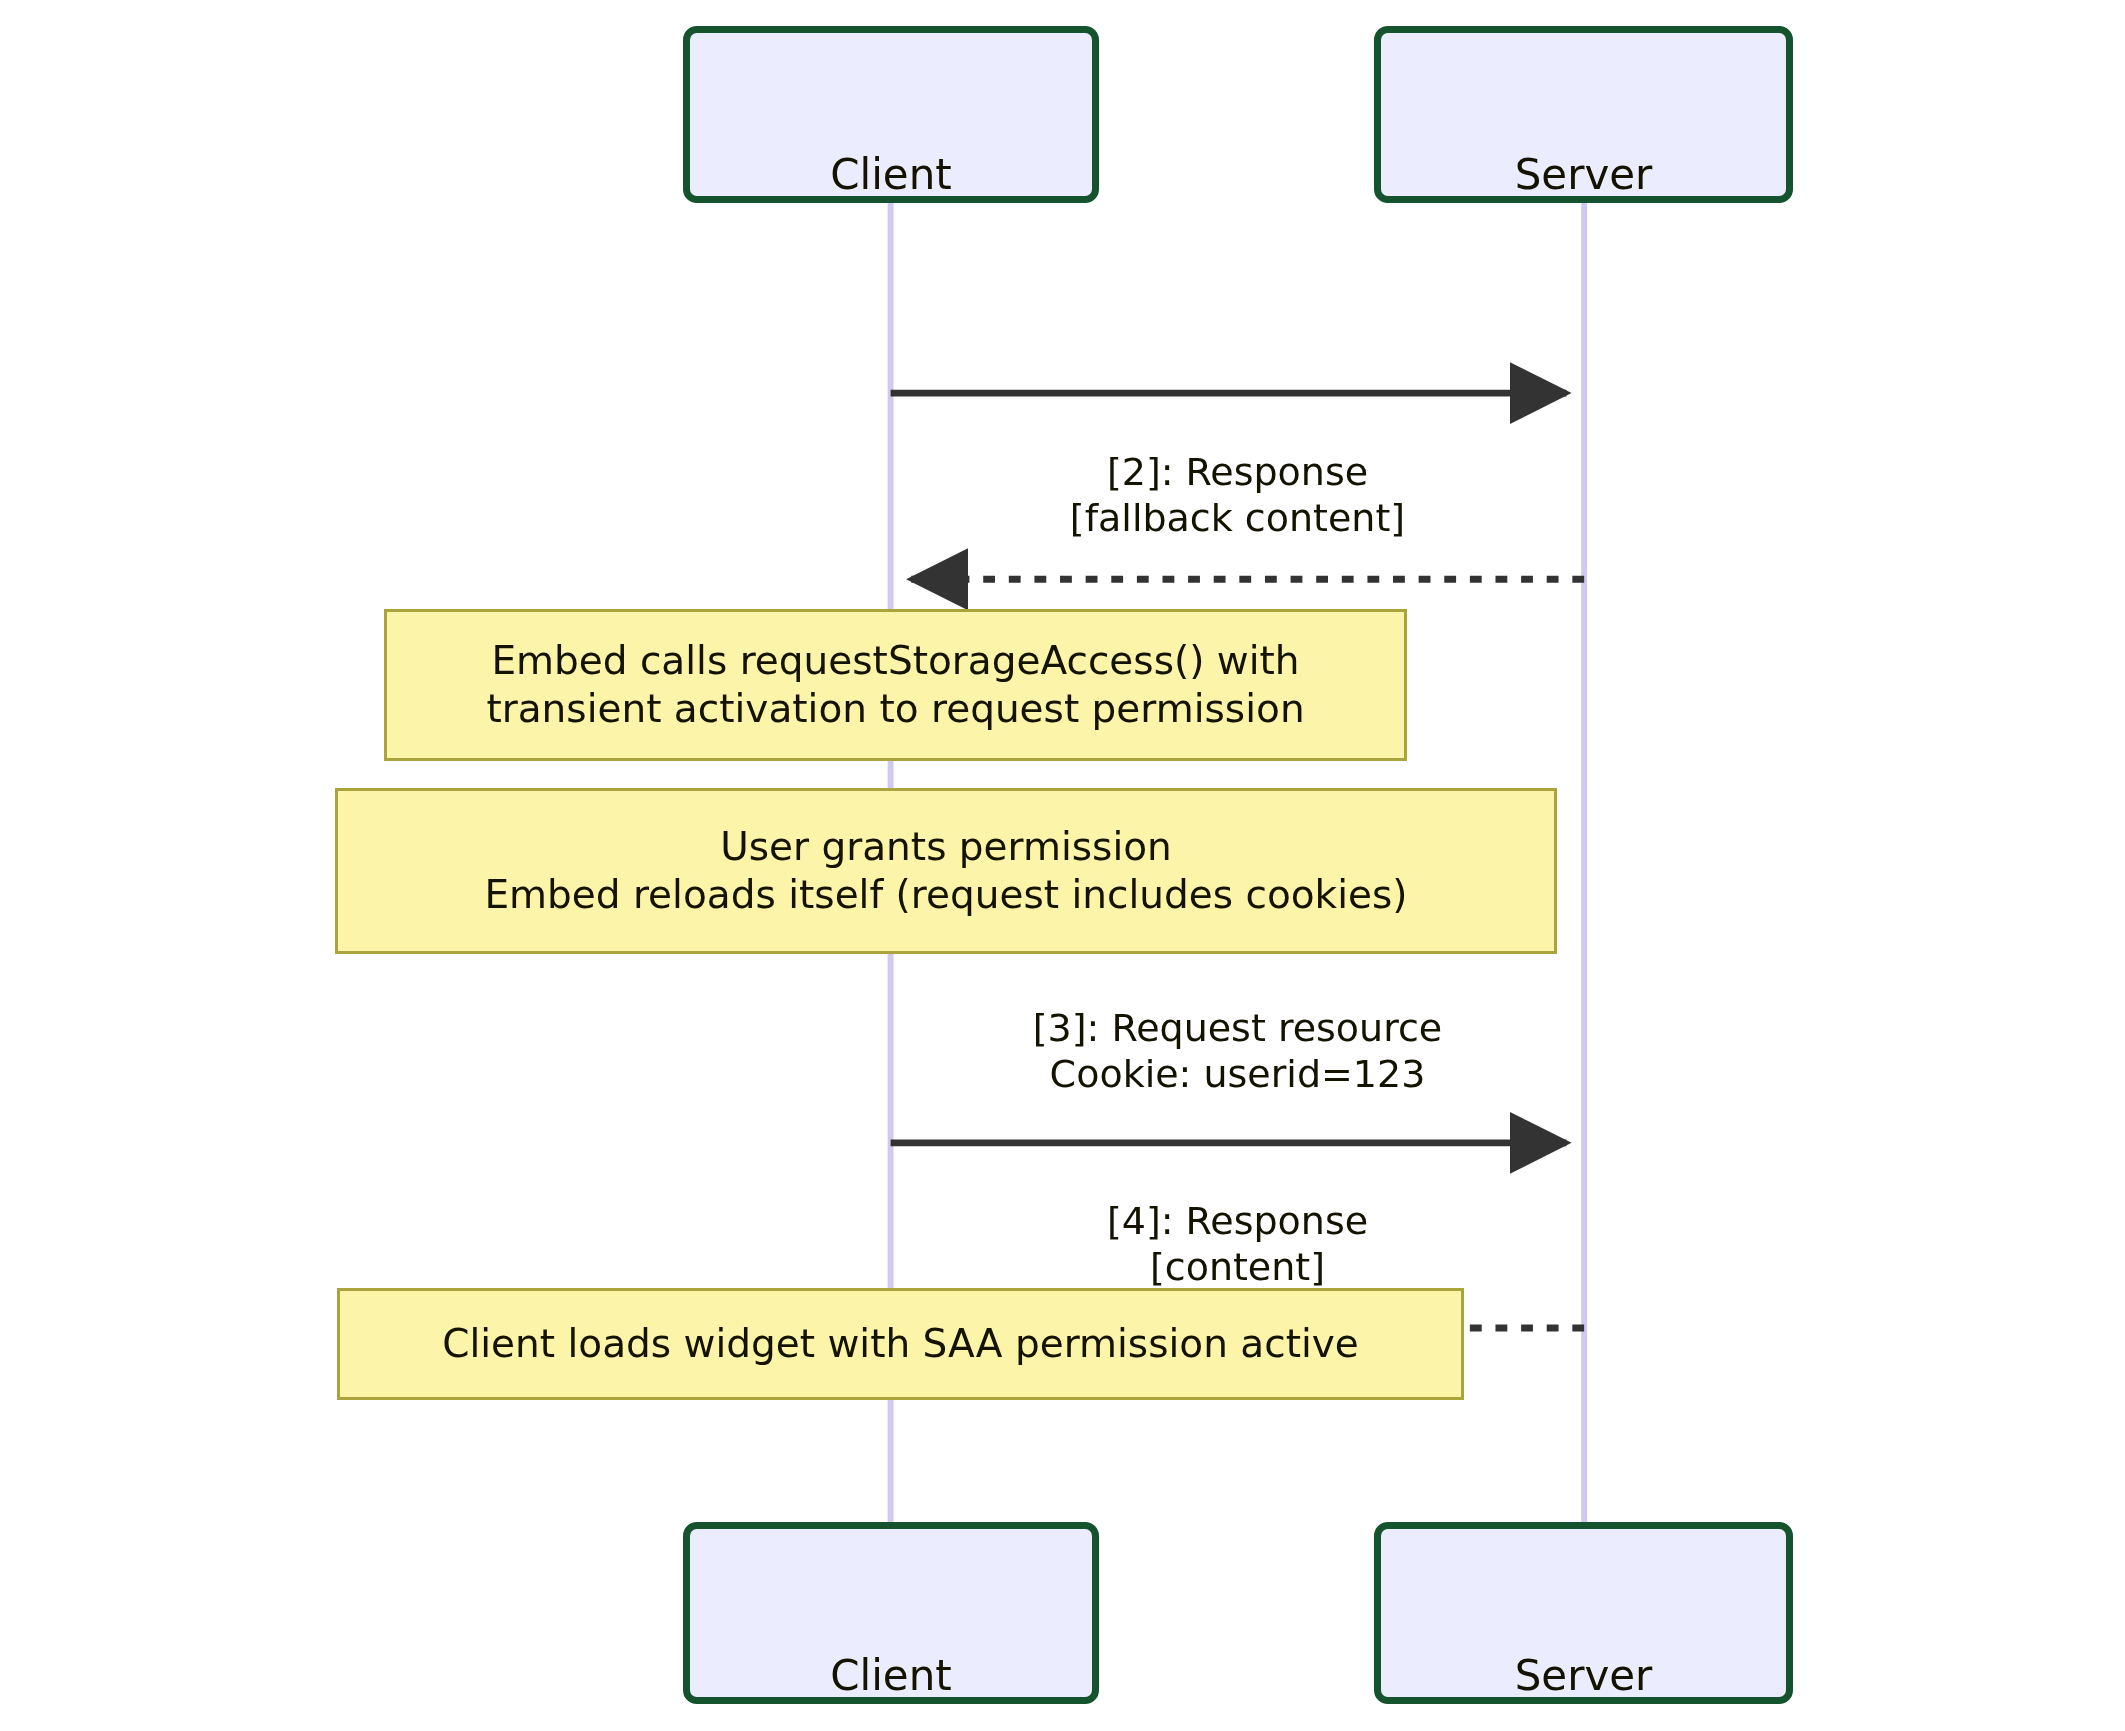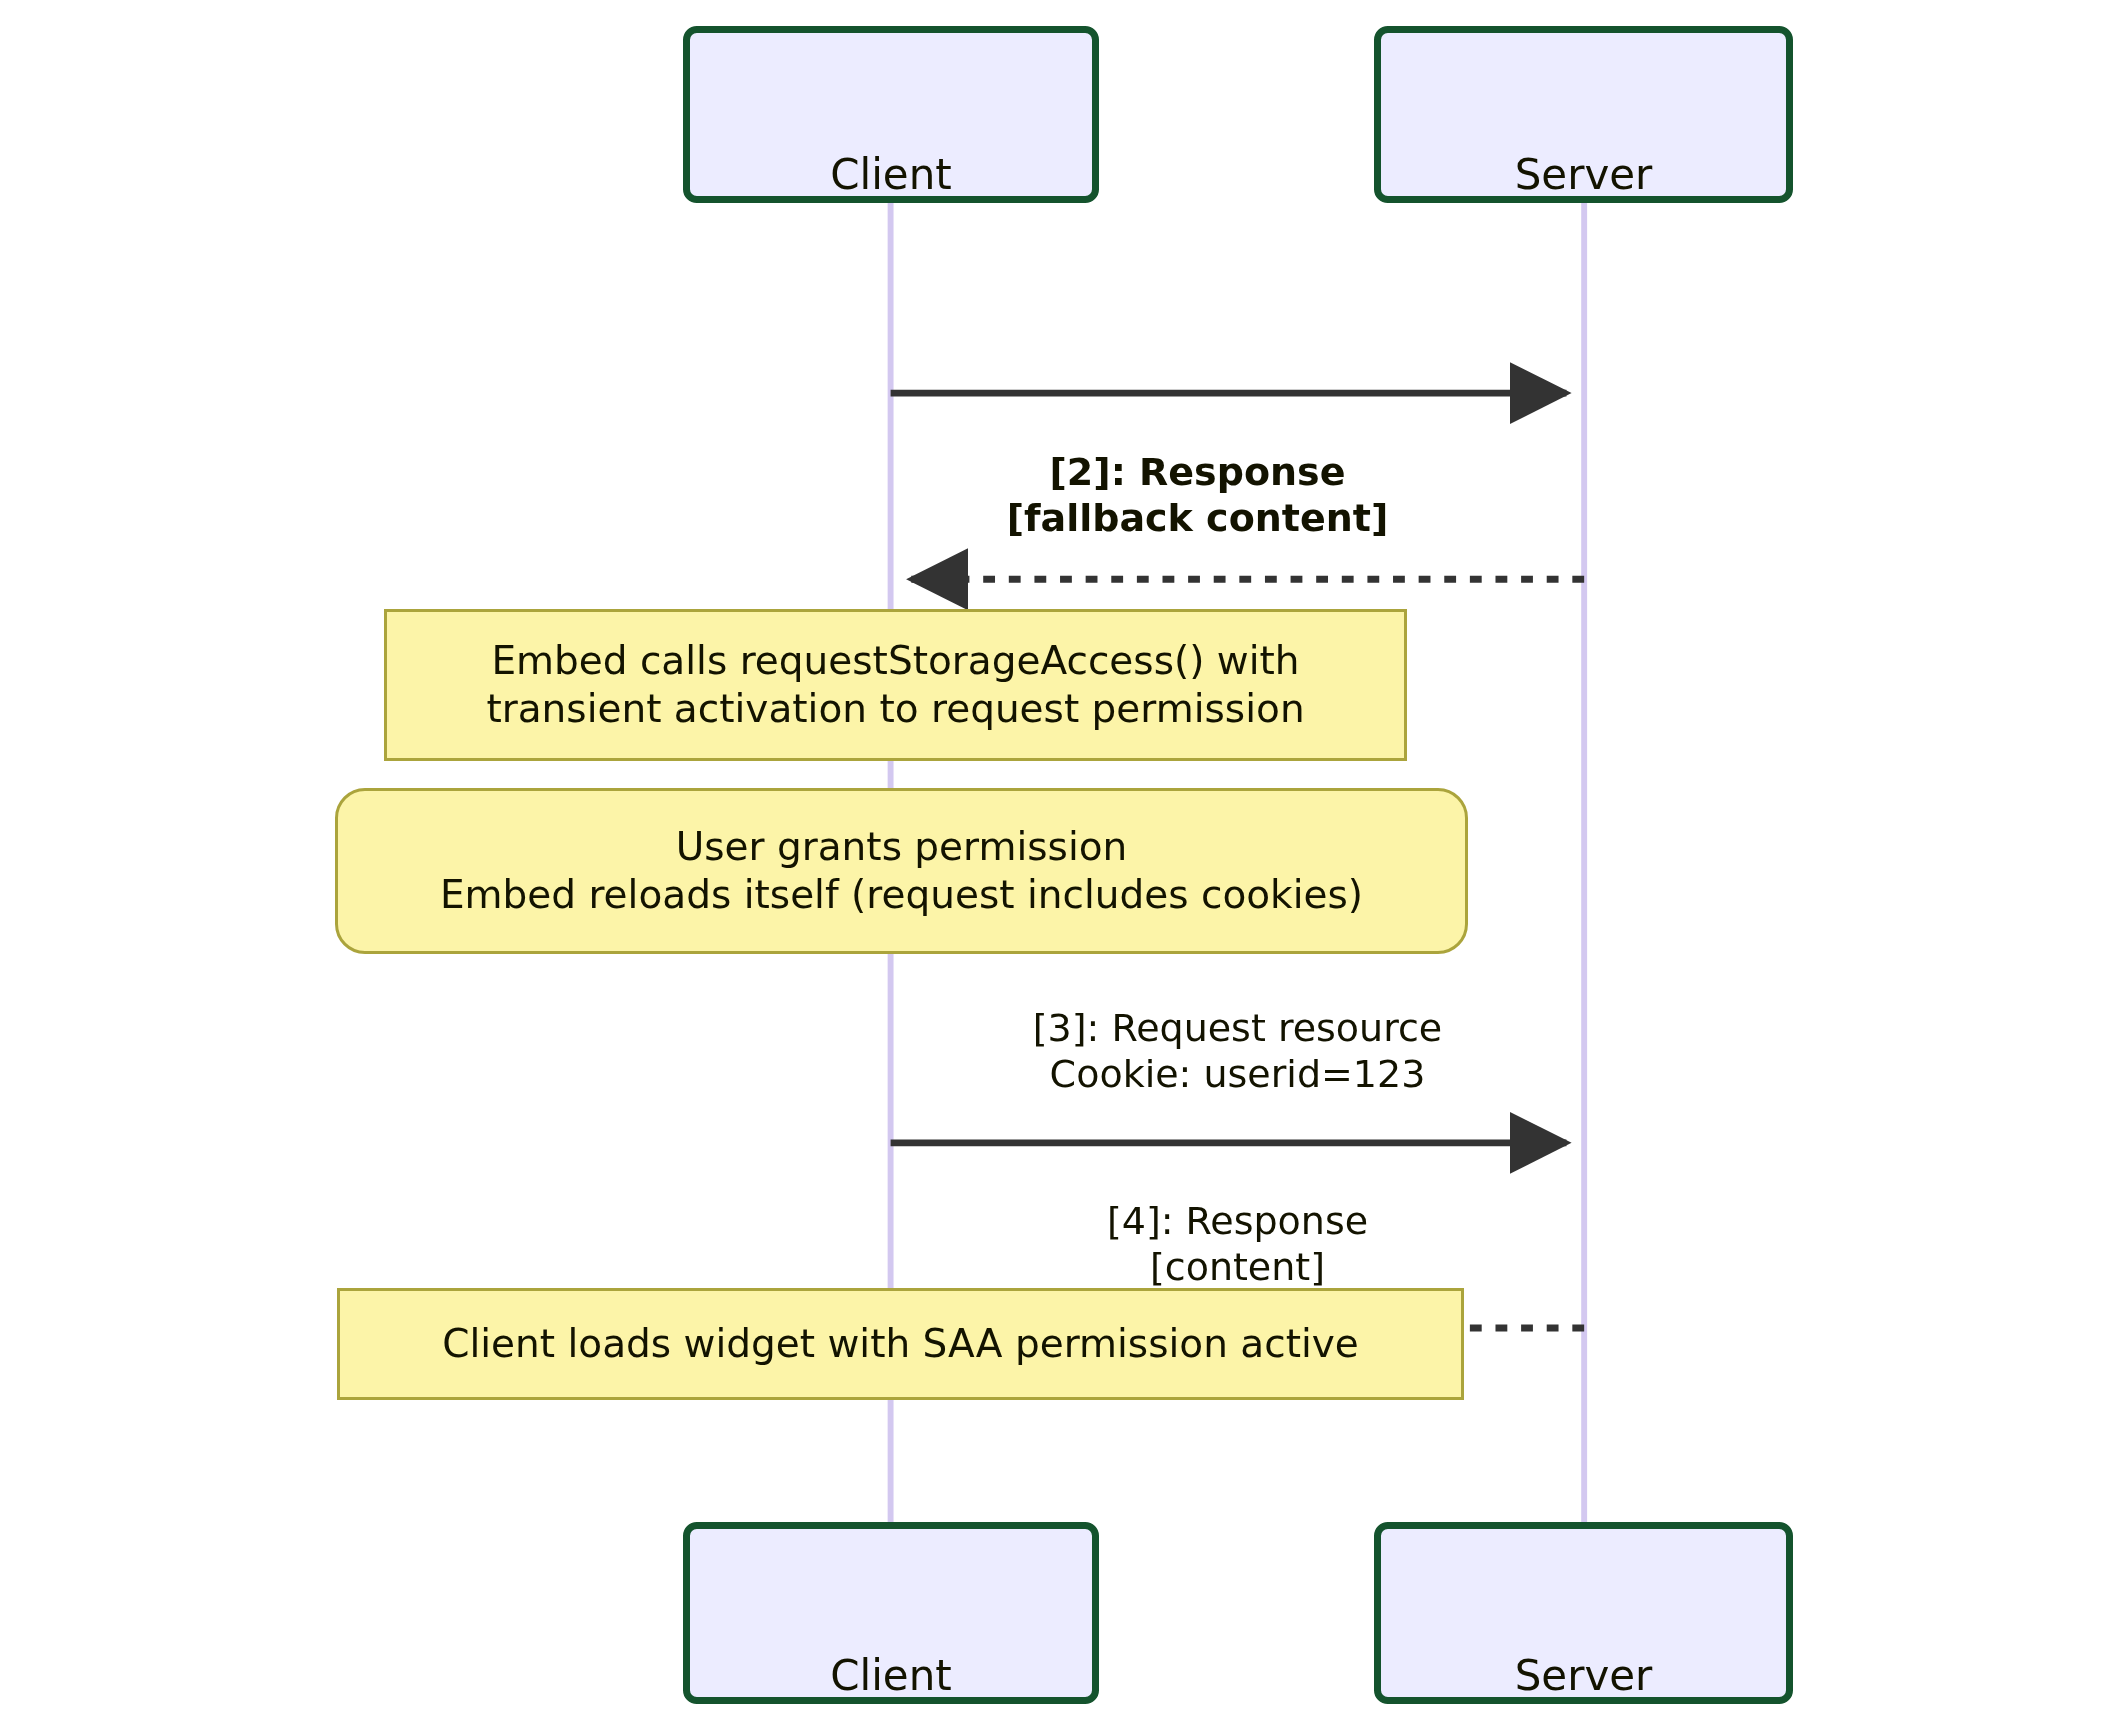--- a/index.html
+++ b/index.html
@@ -104,35 +104,35 @@
 
   <div class="actor-box" style="left:683px; top:1522px; width:416px; height:182px;">
     <span class="actor-label">Client</span>
   </div>
 
   <div class="actor-box" style="left:1374px; top:1522px; width:419px; height:182px;">
     <span class="actor-label">Server</span>
   </div>
 
 
-  <div class="msg-label" style="left:851px; top:450px; width:693px;font-weight:bold;">[2]: Response
+  <div class="msg-label" style="left:891px; top:450px; width:693px;">[2]: Response
 [fallback content]</div>
 
   <div class="msg-label" style="left:891px; top:1006px; width:693px;">[3]: Request resource
 Cookie: userid=123</div>
 
   <div class="msg-label" style="left:891px; top:1199px; width:693px;">[4]: Response
 [content]</div>
 
   <div class="note-box" style="left:384px; top:609px; width:1023px; height:152px;">
     <span class="note-text">Embed calls requestStorageAccess() with
 transient activation to request permission</span>
   </div>
 
-  <div class="note-box" style="left:335px; top:788px; width:1133px; height:166px;border-radius:30px;">
+  <div class="note-box" style="left:335px; top:788px; width:1222px; height:166px;">
     <span class="note-text">User grants permission
 Embed reloads itself (request includes cookies)</span>
   </div>
 
   <div class="note-box" style="left:337px; top:1288px; width:1127px; height:112px;">
     <span class="note-text">Client loads widget with SAA permission active</span>
   </div>
 
 </div>
 

